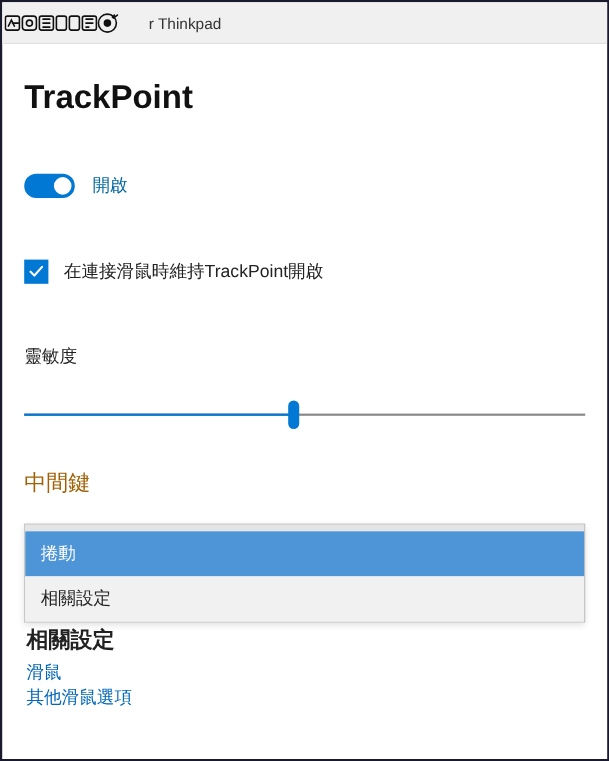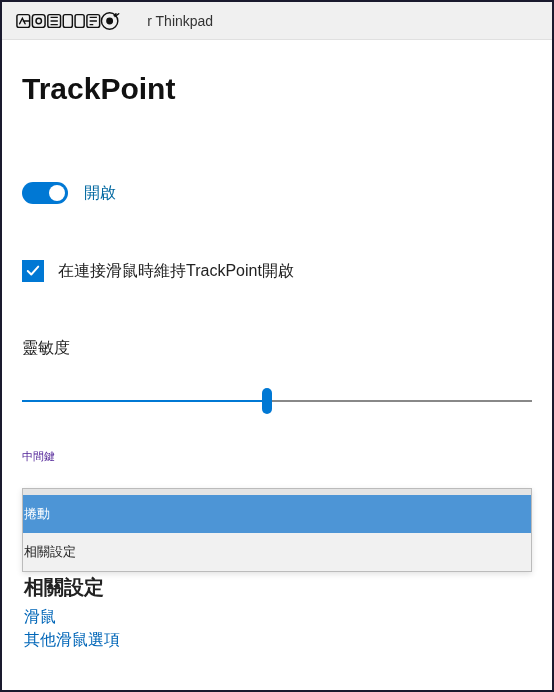--- a/index.html
+++ b/index.html
@@ -15,21 +15,21 @@
       border: 2px solid #1a1a2e;
       position: relative;
       overflow: hidden;
     }
     .header-bar {
       height: 38px;
       background: #f0f0f0;
       border-bottom: 1px solid #e0e0e0;
       display: flex;
       align-items: center;
-      padding-left: 14px;
+      padding-left: 2px;
     }
     .logo-region {
       display: flex;
       align-items: center;
       height: 100%;
     }
     .logo-svg {
       height: 20px;
     }
     .header-title {
@@ -38,21 +38,21 @@
       margin-left: 4px;
     }
     .content {
       padding: 24px 20px 0 20px;
     }
     .page-title {
       font-size: 30px;
       font-weight: 700;
       color: #111;
       margin-top: 8px;
-      margin-bottom: 76px;
+      margin-bottom: 52px;
     }
     .toggle-row {
       display: flex;
       align-items: center;
       margin-bottom: 56px;
     }
     .toggle {
       width: 46px;
       height: 22px;
       background: #0078d4;
@@ -130,37 +130,37 @@
       top: 50%;
       left: 48%;
       transform: translate(-50%, -50%);
       width: 10px;
       height: 26px;
       background: #0078d4;
       border-radius: 5px;
       cursor: pointer;
     }
     .middle-label {
-      font-size: 11px;
-      color: #4c1d95;
+      font-size: 20px;
+      color: #a16207;
       margin-bottom: 24px;
     }
     .dropdown {
       width: 100%;
       border: 1px solid #bbb;
       position: relative;
       box-shadow: 0 2px 6px rgba(0,0,0,0.12);
     }
     .dropdown-topstrip {
       height: 6px;
       background: #e4e4e4;
     }
     .dropdown-option {
-      padding: 10px 1px;
-      font-size: 13px;
+      padding: 10px 14px;
+      font-size: 16px;
       cursor: pointer;
     }
     .dropdown-option.selected {
       background: #4d95d6;
       color: #fff;
     }
     .dropdown-option.alt {
       background: #f1f1f1;
       color: #222;
     }

